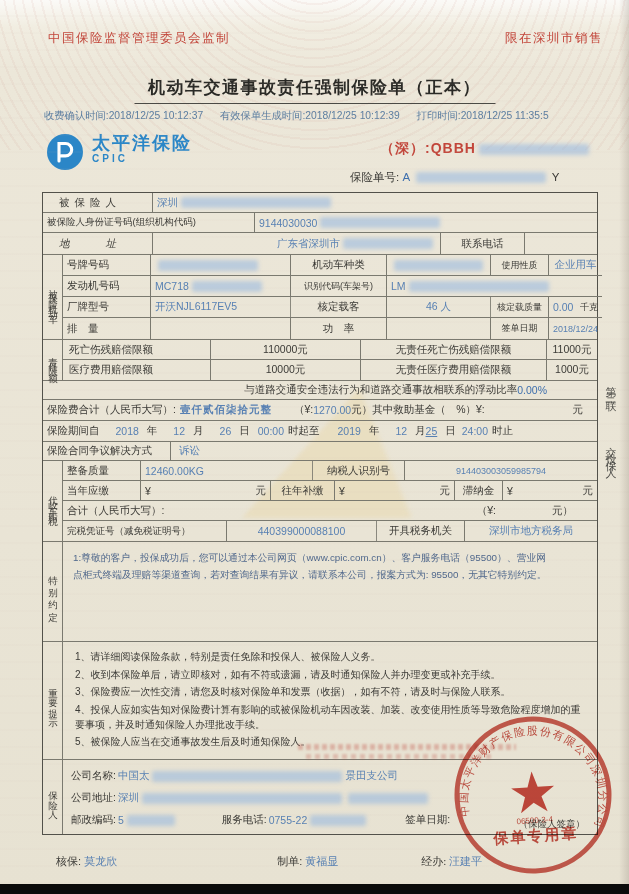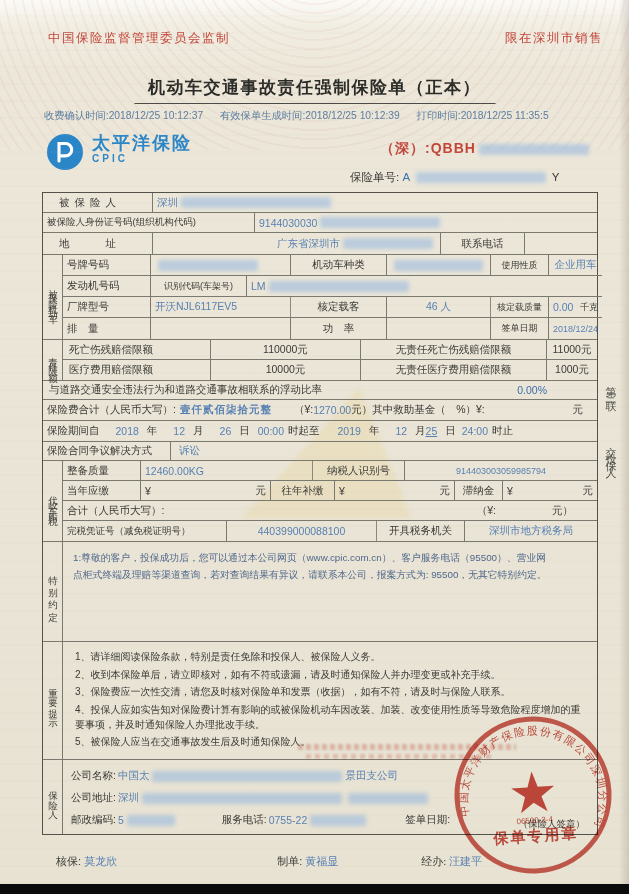--- a/index.html
+++ b/index.html
@@ -134,21 +134,21 @@
 
     <div class="t-row h20">
       <div class="c small" style="width:212px;">被保险人身份证号码(组织机构代码)</div>
       <div class="c flex1 last">
         <span class="blue soft">9144030030</span>
         <span class="r" style="width:120px"></span>
       </div>
     </div>
 
     <div class="t-row h22">
-      <div class="c lbl-sp" style="width:110px;padding-left:16px;">地　　址</div>
+      <div class="c lbl-sp" style="width:110px;padding-left:16px;font-style:italic;">地　　址</div>
       <div class="c" style="width:288px;justify-content:flex-end;">
         <span class="blue soft">广东省深圳市</span>
         <span class="r" style="width:90px"></span>
       </div>
       <div class="c center" style="width:84px;">联系电话</div>
       <div class="c flex1 last"></div>
     </div>
 
     <div class="block">
       <div class="vsec">被保险机动车</div>
@@ -160,20 +160,24 @@
             </div>
           <div class="c center" style="width:96px;">机动车种类</div>
           <div class="c" style="width:104px;">
               <span class="r" style="width:90px"></span>
             </div>
           <div class="c center tiny" style="width:58px;">使用性质</div>
           <div class="c flex1 last center blue soft">企业用车</div>
         </div>
         <div class="t-row h21">
           <div class="c" style="width:88px;">发动机号码</div>
+          <div class="c" style="width:140px;">
+            <span class="blue soft">MC718</span>
+            <span class="r" style="width:70px"></span>
+          </div>
           <div class="c center tiny" style="width:96px;">识别代码(车架号)</div>
           <div class="c flex1 last">
             <span class="blue soft">LM</span>
             <span class="r" style="width:140px"></span>
           </div>
         </div>
         <div class="t-row h21">
           <div class="c" style="width:88px;">厂牌型号</div>
           <div class="c blue soft" style="width:140px;">开沃NJL6117EV5</div>
           <div class="c center" style="width:96px;">核定载客</div>
@@ -207,21 +211,21 @@
         <div class="t-row h20">
           <div class="c" style="width:148px;padding-left:6px;">医疗费用赔偿限额</div>
           <div class="c center" style="width:150px;">10000元</div>
           <div class="c center" style="width:186px;">无责任医疗费用赔偿限额</div>
           <div class="c flex1 last center">1000元</div>
         </div>
       </div>
     </div>
 
     <div class="t-row h19">
-      <div class="c flex1 last" style="justify-content:space-between;">
+      <div class="c flex1 last" style="justify-content:flex-end;">
         <span style="padding-left:2px;">与道路交通安全违法行为和道路交通事故相联系的浮动比率</span>
         <span class="blue" style="margin-right:46px;">0.00%</span>
       </div>
     </div>
 
     <div class="t-row h21">
       <div class="c flex1 last">
         <span>保险费合计（人民币大写）:</span>
         <span class="blue soft" style="font-weight:bold;letter-spacing:1px;margin-left:4px;">壹仟贰佰柒拾元整</span>
         <span style="margin-left:22px;">（¥:</span>

